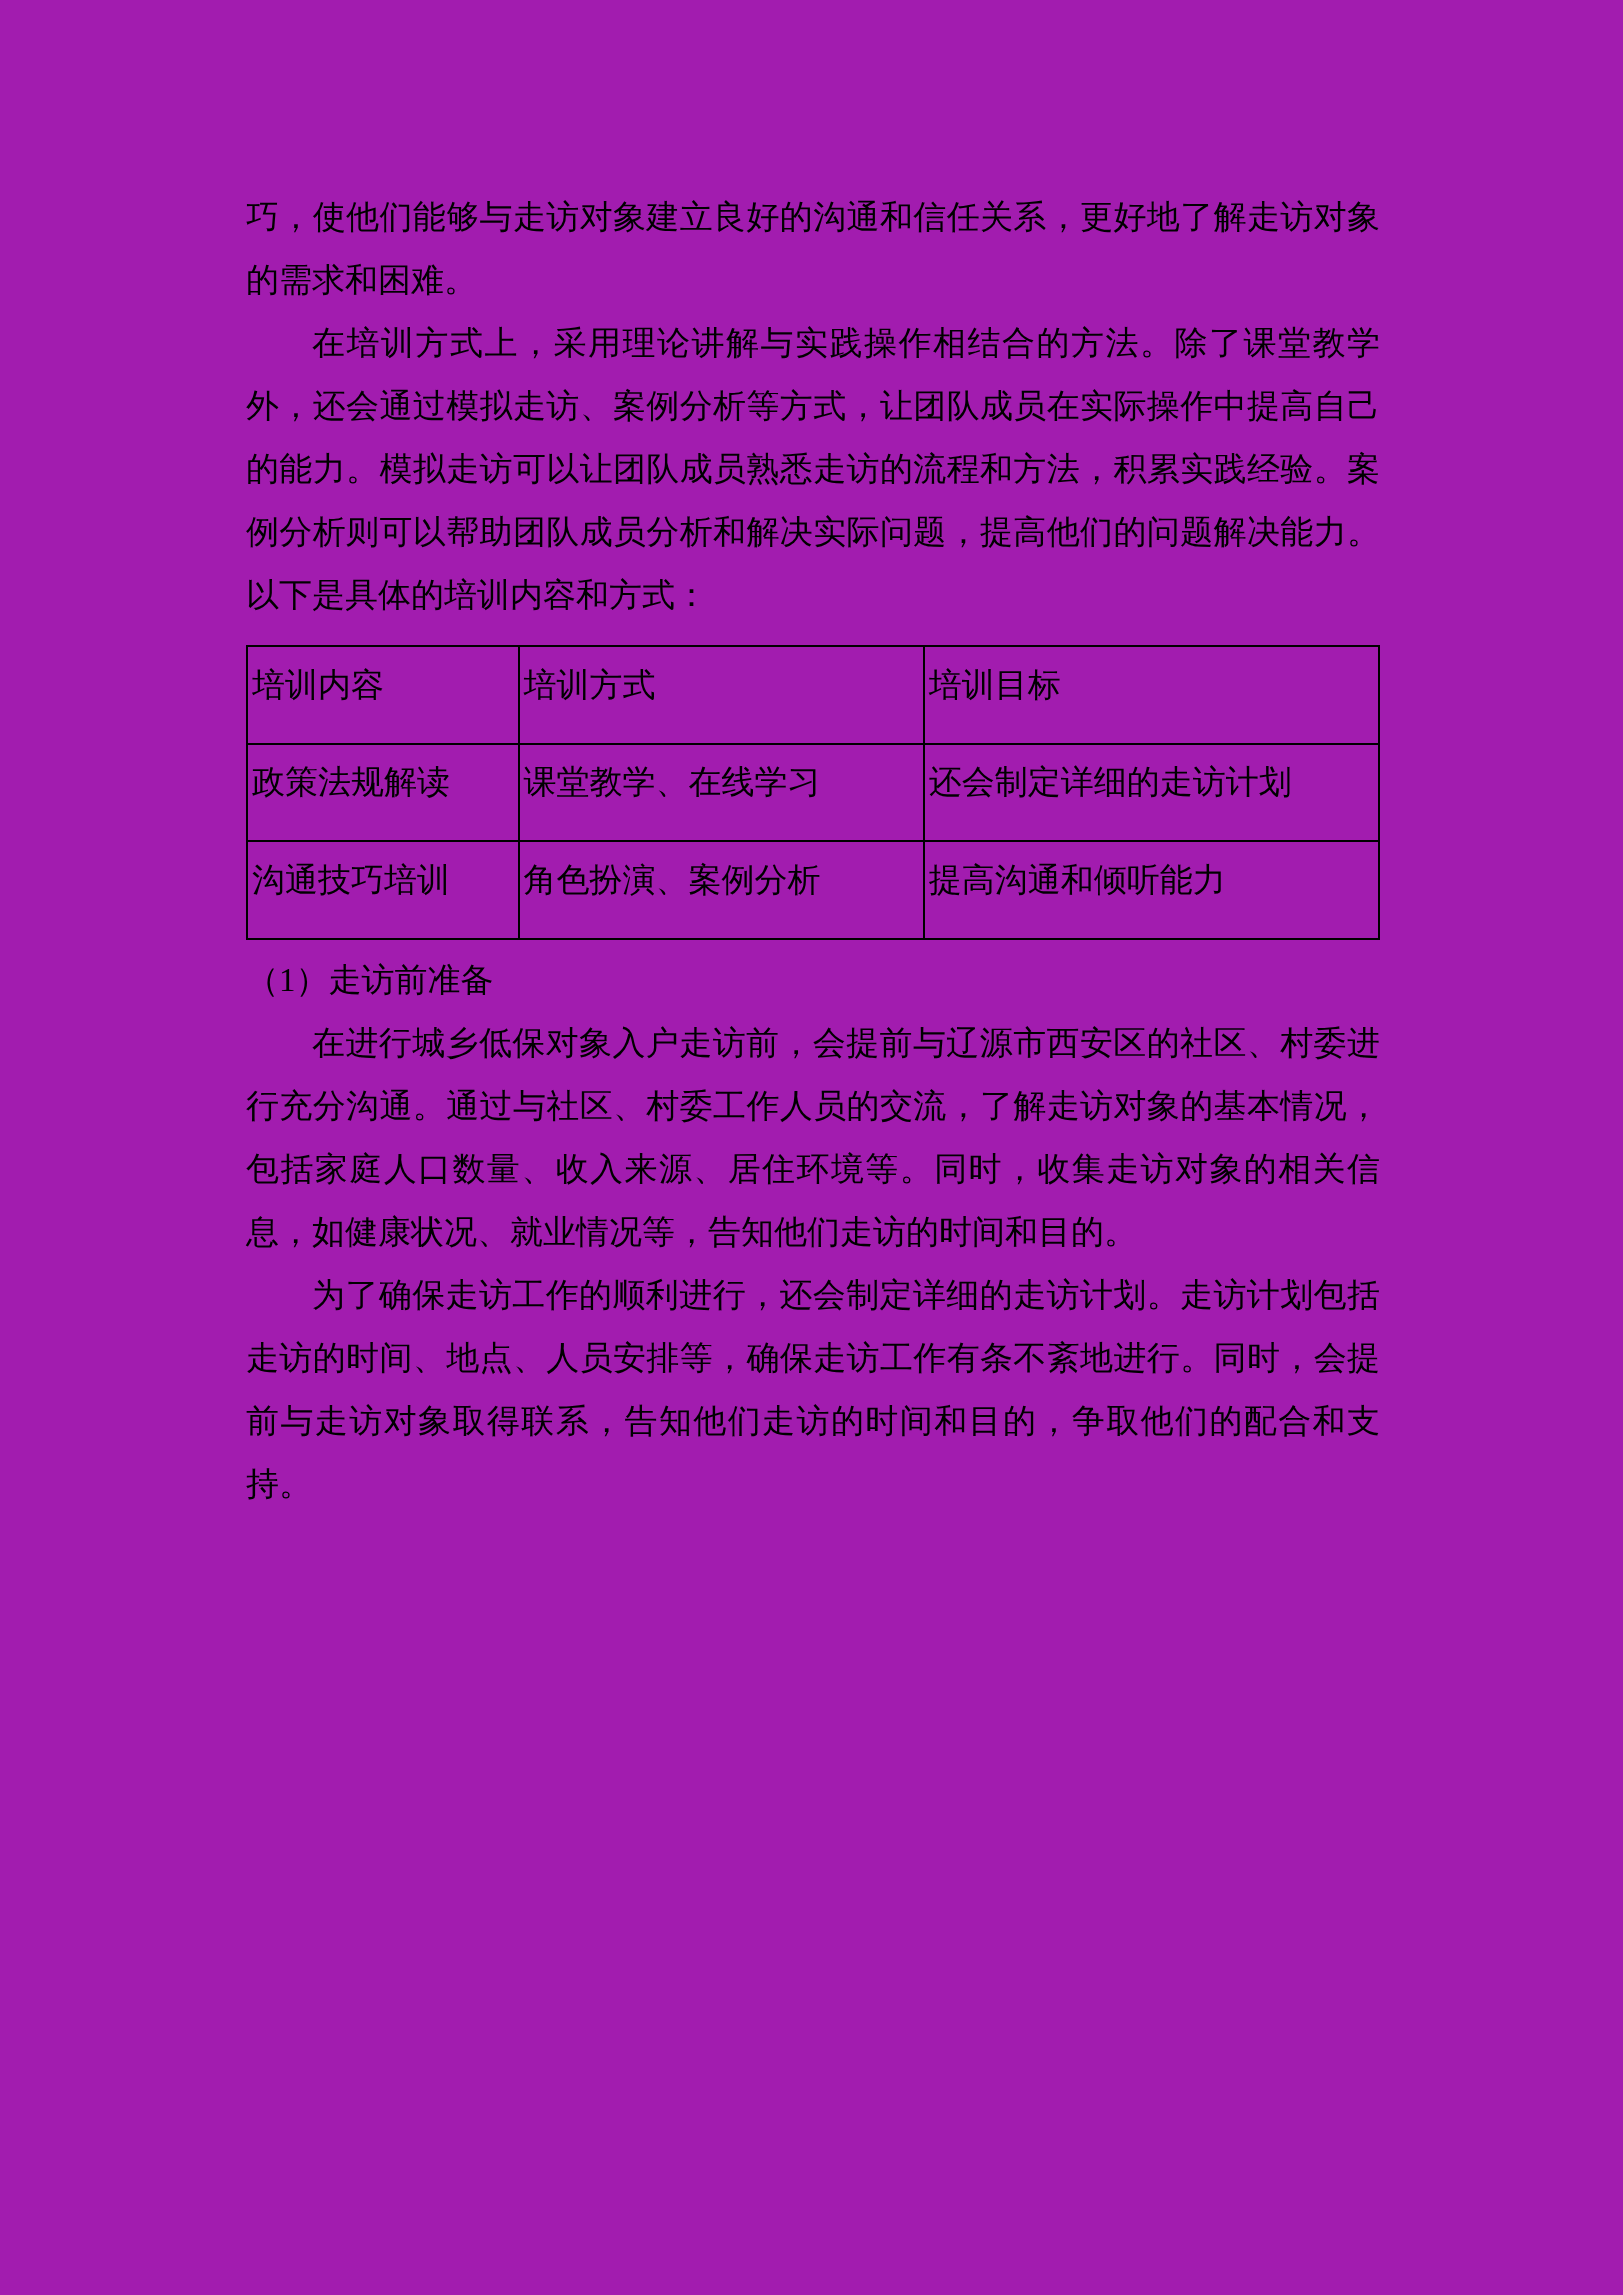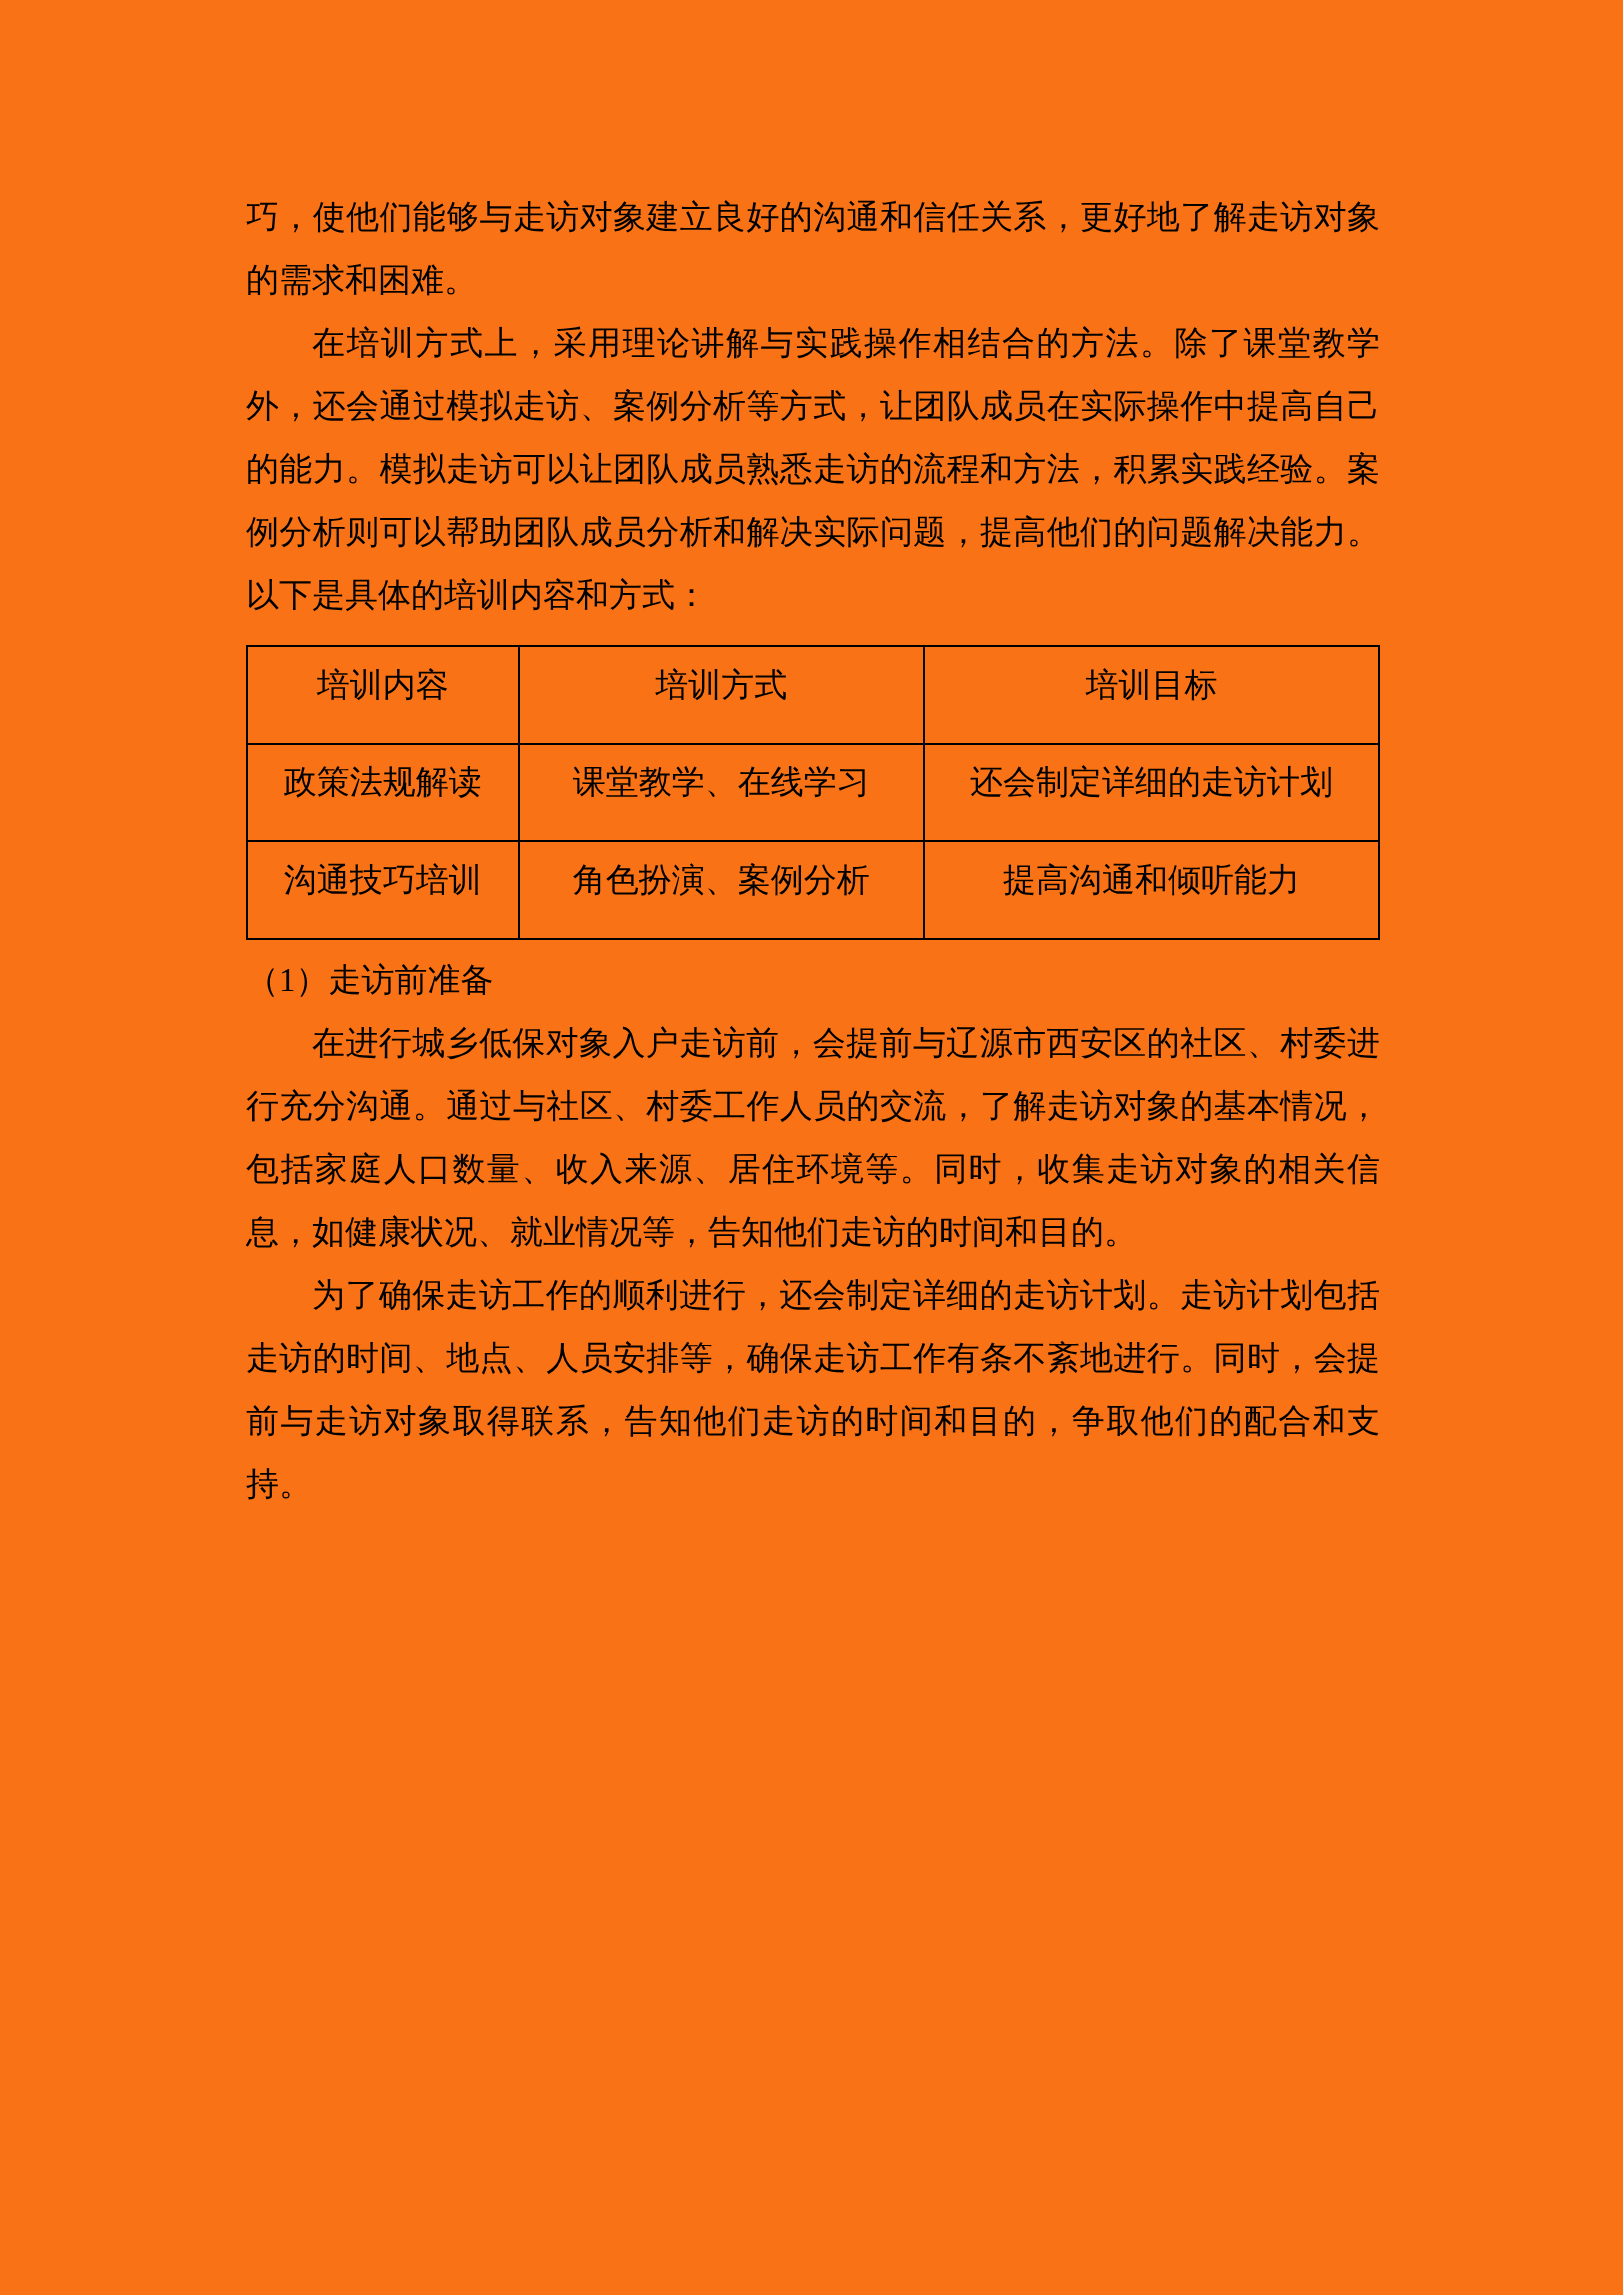--- a/index.html
+++ b/index.html
@@ -4,21 +4,21 @@
 <style>
   html, body {
     margin: 0;
     padding: 0;
     background: #ffffff;
   }
   .page {
     position: relative;
     width: 1623px;
     height: 2295px;
-    background: #f97316;
+    background: #a21caf;
     color: #000000;
     font-family: "Liberation Serif", "DejaVu Serif", serif;
     overflow: hidden;
   }
   .content {
     position: absolute;
     left: 246px;
     top: 186px;
     width: 1134px;
   }
@@ -39,21 +39,21 @@
     border-collapse: collapse;
     table-layout: fixed;
     margin: 18.3px 0 9.2px 0;
   }
   table.training th,
   table.training td {
     border: 2.6px solid #000000;
     height: 76px;
     font-size: 33px;
     font-weight: normal;
-    text-align: center;
+    text-align: left;
     vertical-align: middle;
     padding: 0 3.9px 19.6px 3.9px;
     line-height: 39px;
   }
   col.c1 { width: 24%; }
   col.c2 { width: 35.8%; }
   col.c3 { width: 40.2%; }
 </style>
 </head>
 <body>

